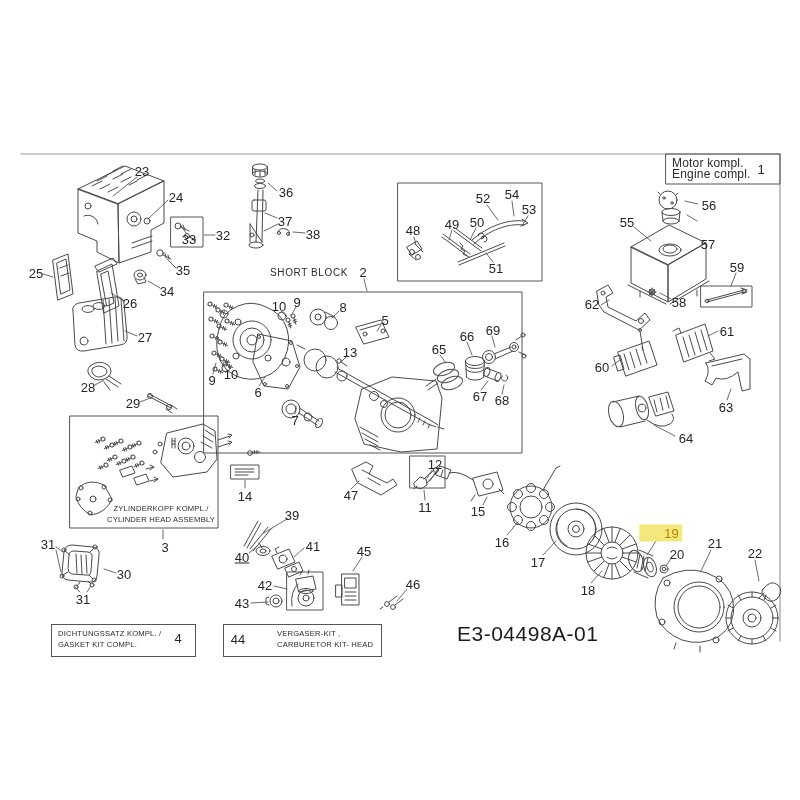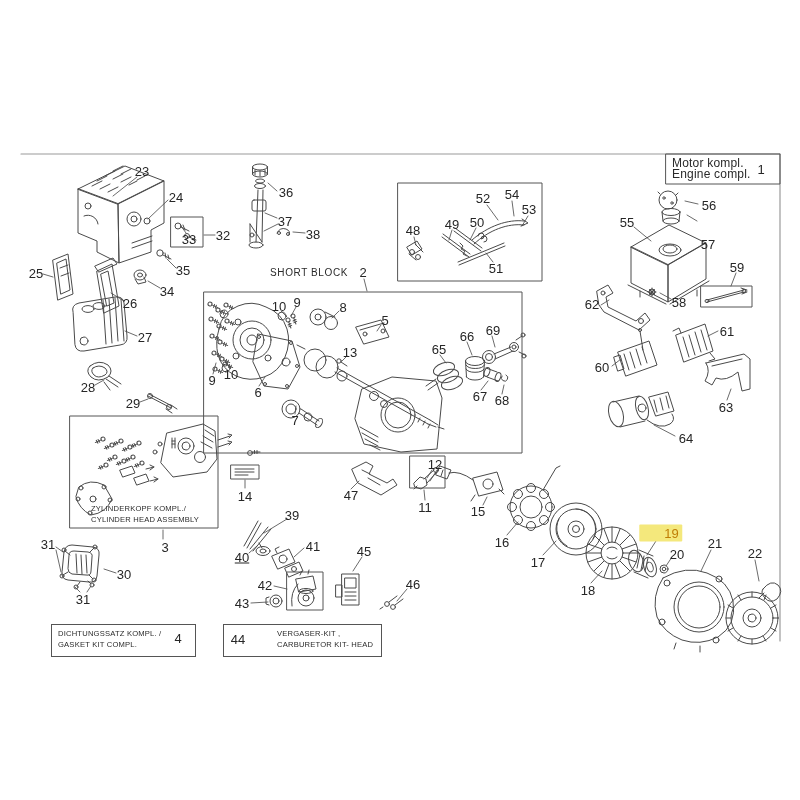--- a/index.html
+++ b/index.html
@@ -517,35 +517,36 @@
 </svg>
 
 
 <div class="txt box-label" style="left:672px;top:158px;">
   <div>Motor kompl.</div>
   <div>Engine compl.</div>
 </div>
 
 <div class="txt sb-label" style="left:260px;top:267px;width:88px;text-align:right;">SHORT BLOCK</div>
 
-<div class="txt box-label small" style="left:91px;top:503px;width:140px;text-align:left;">
+<div class="txt box-label small" style="left:91px;top:503px;width:140px;text-align:center;">
   <div>ZYLINDERKOPF KOMPL./</div>
   <div>CYLINDER HEAD ASSEMBLY</div>
 </div>
 
 <div class="txt box-label small" style="left:58px;top:628px;">
   <div>DICHTUNGSSATZ KOMPL. /</div>
   <div>GASKET KIT COMPL.</div>
 </div>
 
 <div class="txt box-label small" style="left:277px;top:628px;">
   <div>VERGASER-KIT ,</div>
   <div>CARBURETOR KIT- HEAD</div>
 </div>
 
+<div class="txt dwg" style="left:457px;top:622px;">E3-04498A-01</div>
 
 <div style="position:absolute;left:51px;top:624px;width:143px;height:31px;border:1px solid #555;"></div>
 <div style="position:absolute;left:223px;top:624px;width:157px;height:31px;border:1px solid #555;"></div>
 
 <div style="position:absolute;left:0;top:0;width:800px;height:800px;">
       <div class="callout" style="left: 761px; top: 169px;">1</div>
       <div class="callout" style="left: 363px; top: 272px;">2</div>
       <div class="callout" style="left: 165px; top: 547px;">3</div>
       <div class="callout" style="left: 178px; top: 638px;">4</div>
       <div class="callout" style="left: 385px; top: 320px;">5</div>

